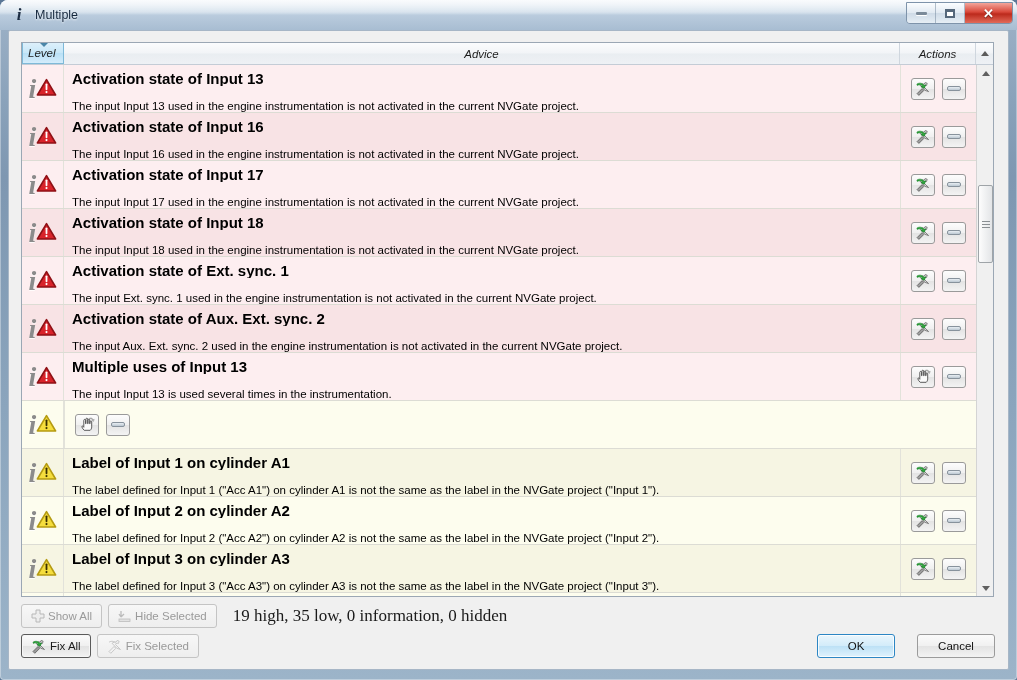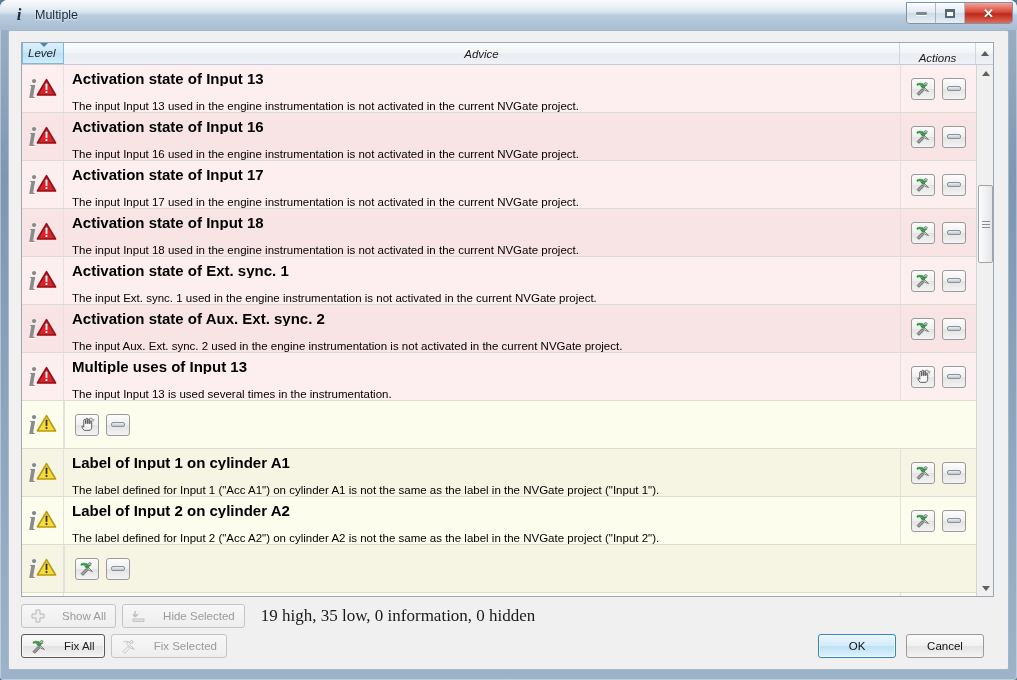--- a/index.html
+++ b/index.html
@@ -108,21 +108,21 @@
     background: linear-gradient(180deg,#ddf0fb 0%, #c7e7f8 50%, #b9e0f6 52%, #d4ecfb 100%);
     border: 1px solid #7eb9d8; border-top: none;
   }
   #h-level .sortarrow {
     position: absolute; left: 17px; top: 0px;
     width: 0; height: 0;
     border-left: 4px solid transparent; border-right: 4px solid transparent;
     border-top: 4px solid #4a86a8;
   }
   #h-advice { flex: 1; }
-  #h-actions { width: 76px; align-items: flex-end; }
+  #h-actions { width: 76px; }
   #h-corner { width: 17px; border-right: none; background: transparent;
     display:flex; align-items:center; justify-content:center; }
   #h-corner .tri { width:0;height:0;border-left:4px solid transparent;border-right:4px solid transparent;border-bottom:5px solid #5b5b5b; }
 
   #grid-body { position: relative; height: 532px; overflow: hidden; }
   #rows { position: absolute; left: 0; top: 0; right: 17px; }
 
   .row {
     display: flex;
     height: 48px;
@@ -205,31 +205,31 @@
   #sb-thumb .grip { width: 8px; }
   #sb-thumb .grip div { height: 1px; background: #8a8f93; margin: 2px 0; }
 
   
   #toolbar { position: absolute; left: 12px; top: 573px; width: 973px; }
   .trow { display: flex; align-items: center; gap: 6px; margin-bottom: 6px; }
   .tbtn {
     height: 24px; padding: 0 9px;
     border: 1px solid #a6a6a6; border-radius: 3px;
     background: linear-gradient(180deg,#fbfbfb 0%,#f0f0f0 48%,#e3e3e3 52%,#f2f2f2 100%);
-    display: inline-flex; align-items: center; gap: 17px;
+    display: inline-flex; align-items: center; gap: 3px;
     font-size: 11.5px; color: #1c1c1c; cursor: default;
   }
   .tbtn.disabled { color: #9a9a9a; border-color: #c4c4c4;
     background: linear-gradient(180deg,#f7f7f7,#eeeeee); }
   .tbtn.focused { border: 1px solid #5a5a5a; box-shadow: inset 0 0 0 1px #f6f6f6; }
   #status-text { font-size: 17px; color: #1a1a1a; margin-left: 10px; font-family: Liberation Serif, serif; }
 
   #dialog-buttons {
-    position: absolute; right: 24px; bottom: 11px;
-    display: flex; gap: 10px;
+    position: absolute; right: 13px; bottom: 11px;
+    display: flex; gap: 22px;
   }
   .dbtn {
     width: 78px; height: 24px;
     border: 1px solid #9b9b9b; border-radius: 3px;
     background: linear-gradient(180deg,#fbfbfb 0%,#f1f1f1 48%,#e4e4e4 52%,#f3f3f3 100%);
     display: flex; align-items: center; justify-content: center;
     font-size: 11.5px; color: #111; cursor: default;
   }
   #btn-ok {
     border: 1px solid #2c86c4;
@@ -556,20 +556,24 @@
             <div class="row low-b">
               <div class="c-level">
                 <span class="lvl-icon">
                   <span class="i-glyph">i</span>
                   <svg width="21" height="19" viewBox="0 0 21 19">
                     <path d="M10.5 1.6L19.6 17H1.4z" fill="#f5dd3d" stroke="#b59b12" stroke-width="1.6" stroke-linejoin="round"></path>
                     <path d="M10.5 6.3v5" stroke="#3a3000" stroke-width="1.8" stroke-linecap="round"></path>
                     <circle cx="10.5" cy="14.1" r="1.05" fill="#3a3000"></circle>
                   </svg>
                 </span>
+              </div>
+              <div class="c-advice">
+                <div class="adv-title">Label of Input 3 on cylinder A3</div>
+                <div class="adv-desc">The label defined for Input 3 ("Acc A3") on cylinder A3 is not the same as the label in the NVGate project ("Input 3").</div>
               </div>
               <div class="c-actions">
                 <span class="abtn">
                   <svg width="16" height="15" viewBox="0 0 16 15">
                     <path d="M13.6 10.6l-5-5 1.4-1.4 1.6.3.6-2.3-2.1-.6-.9 1.6-1.6-.2L5.1 4.4l5 5z" fill="#d9d9d9" stroke="#6b6b6b" stroke-width="0.8"></path>
                     <path d="M2.1 12.6l5-5 1.8 1.8-5 5z" fill="#9e9e9e" stroke="#5a5a5a" stroke-width="0.8"></path>
                     <path d="M1.9 3.1c2.5-1.7 5.8-1 7.2 1.4l1.7-.7-1.5 3.4L6 5.7l1.6-.6C6.5 3.6 4 3.3 2.3 4.4z" fill="#2faa3c" stroke="#147a24" stroke-width="0.6"></path>
                   </svg>
                 </span>
                 <span class="abtn">

